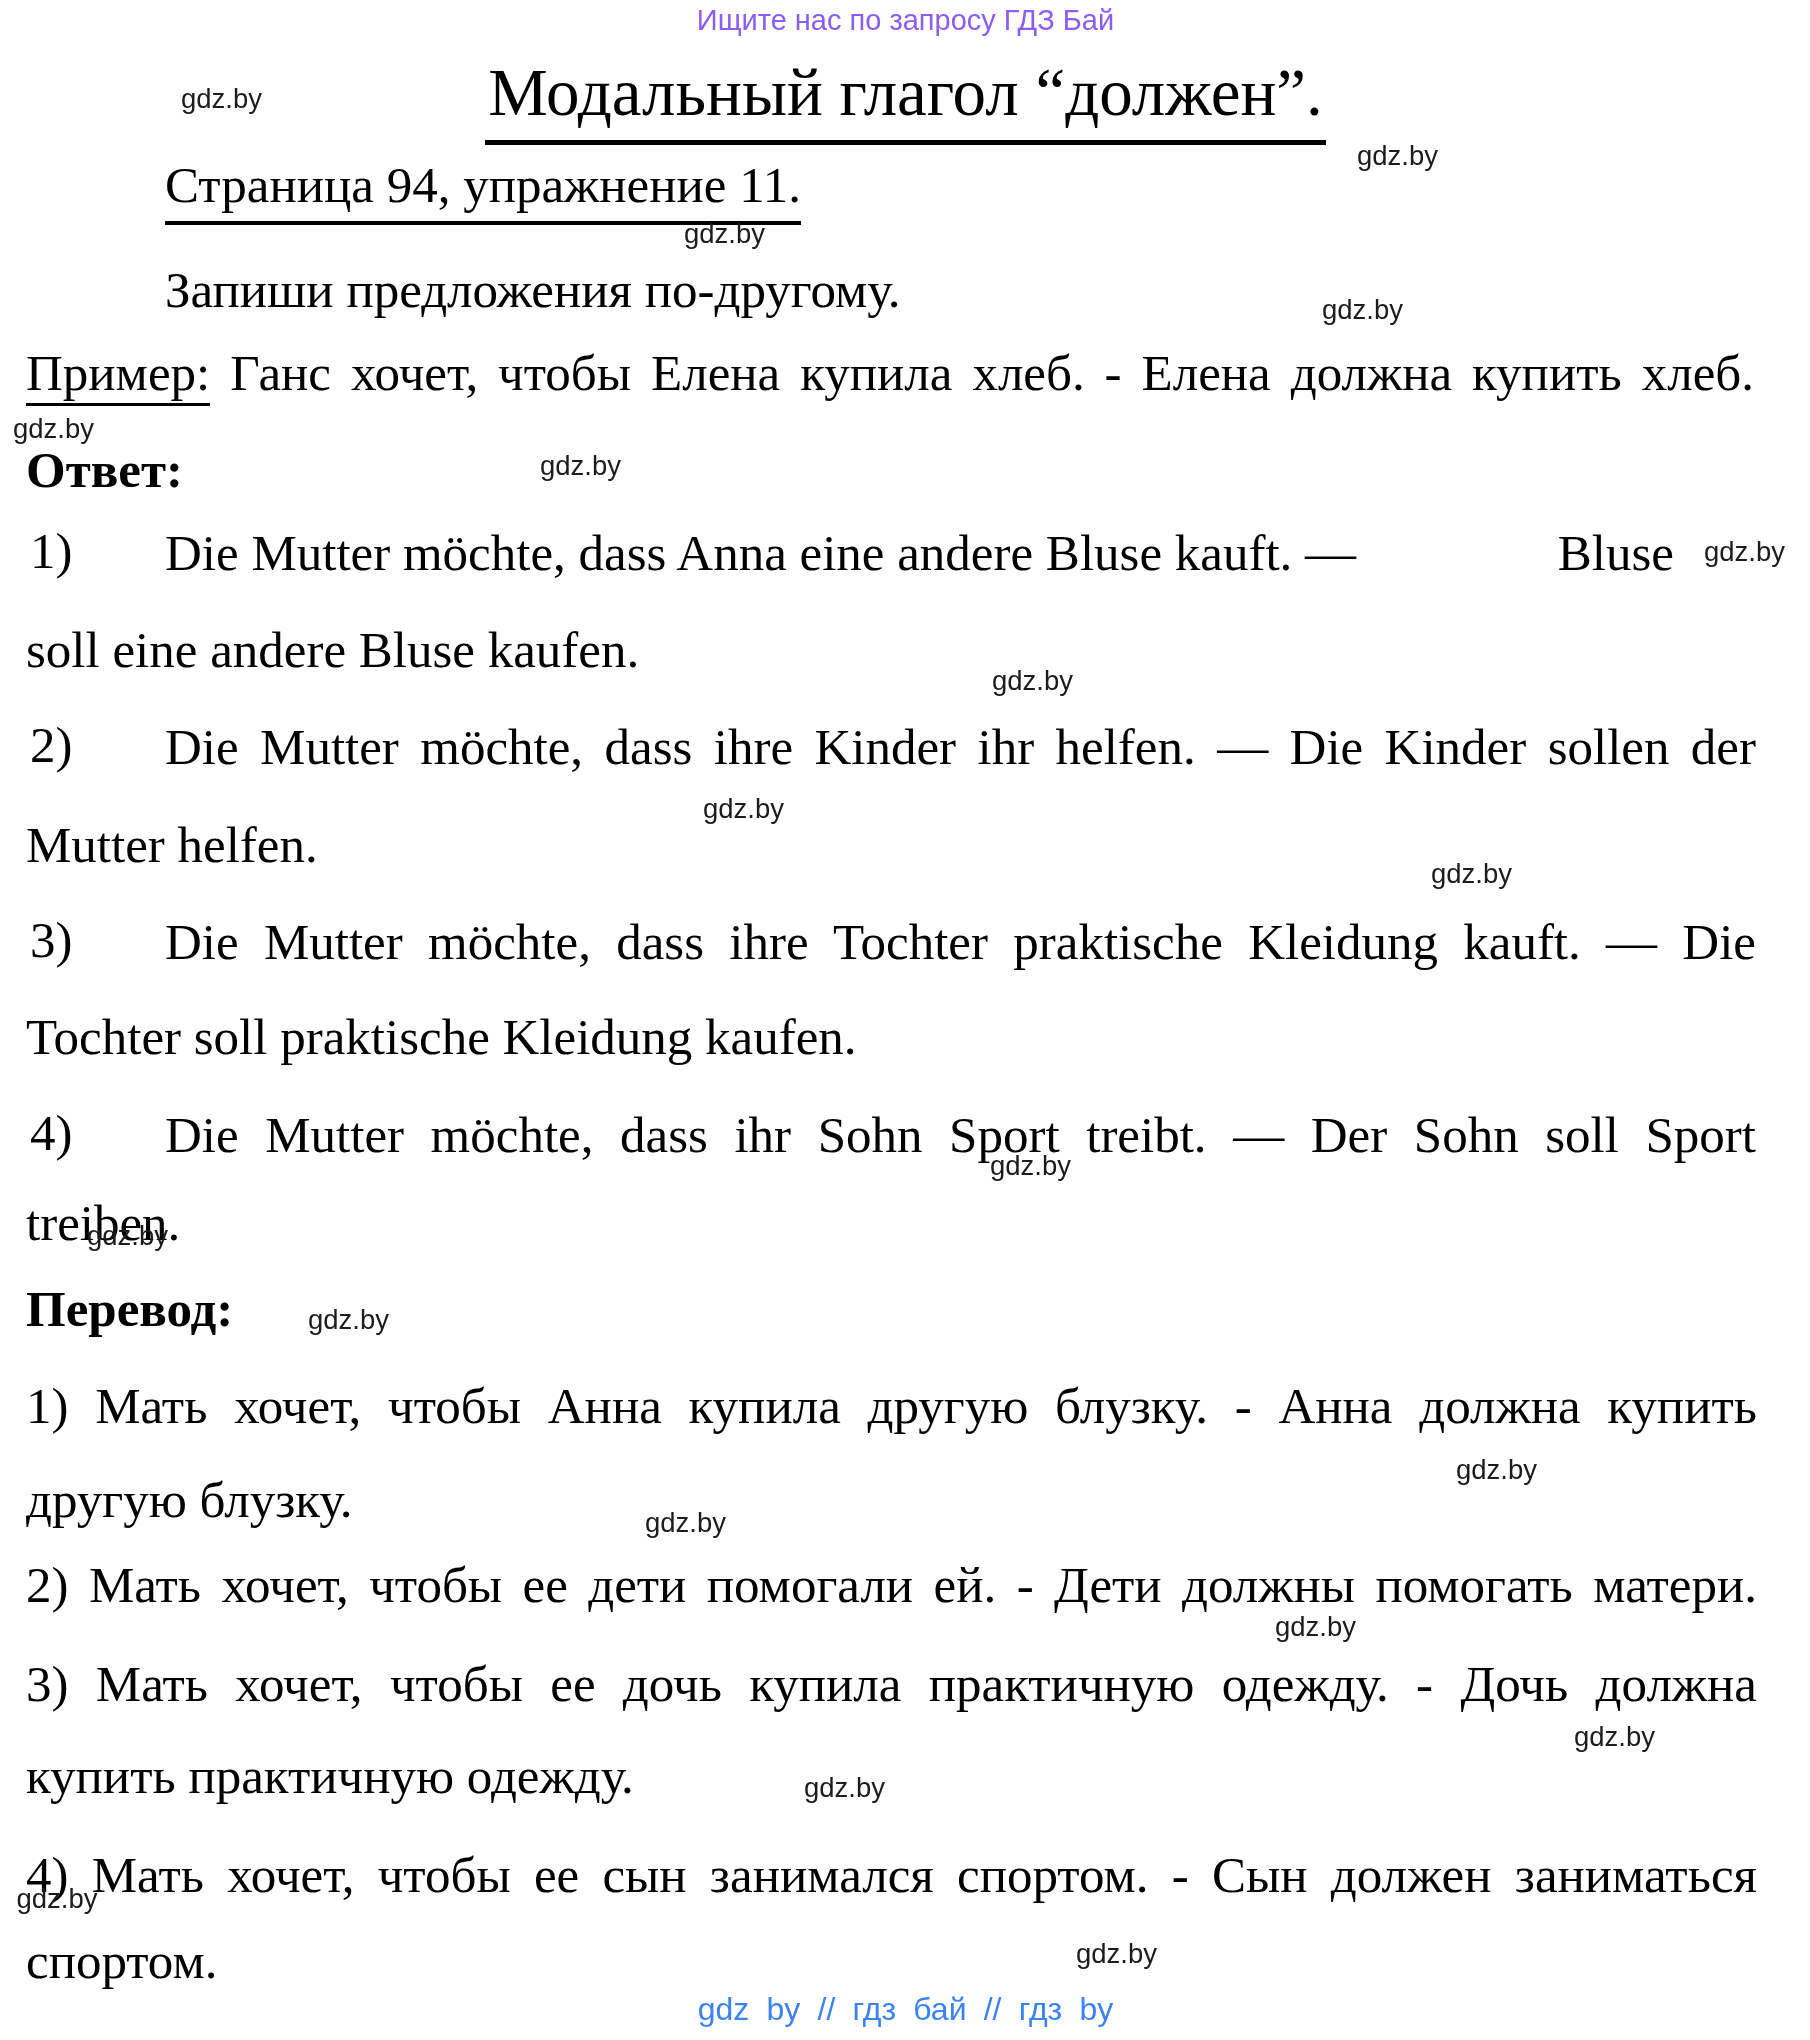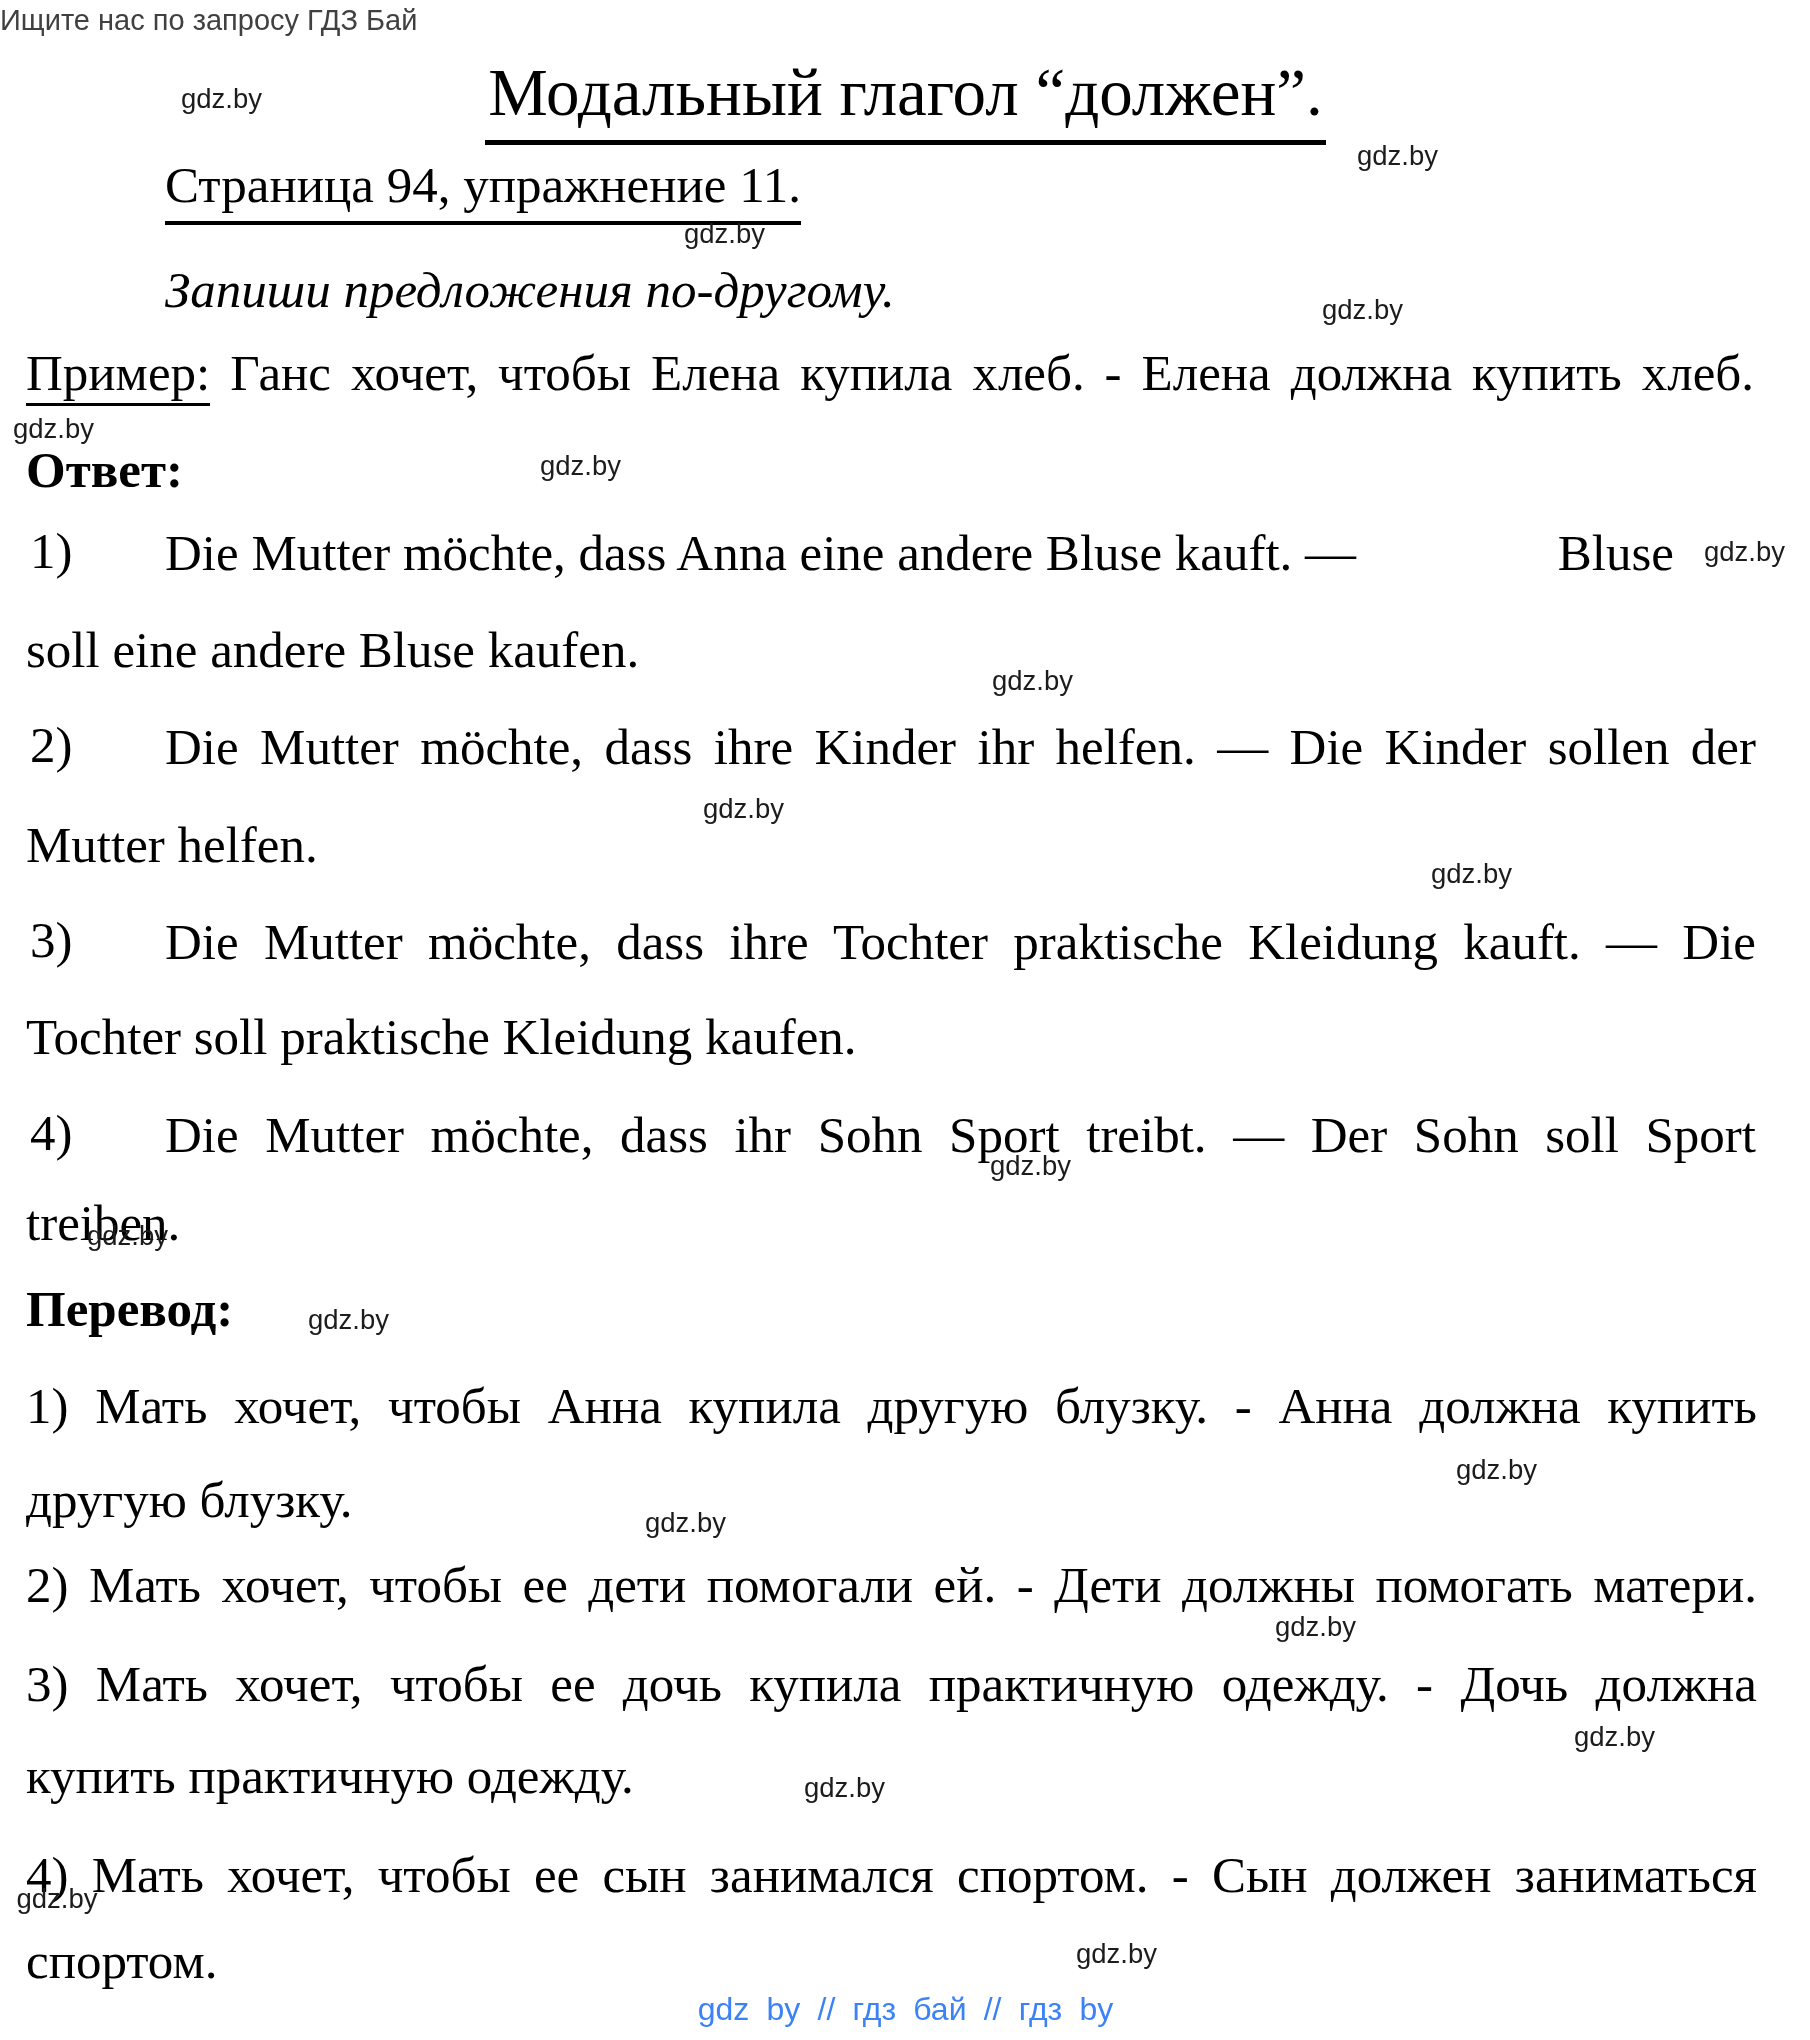--- a/index.html
+++ b/index.html
@@ -14,21 +14,21 @@
   }
   .ln {
     position: absolute;
     font-size: 51px;
     line-height: 1.25;
     white-space: normal;
   }
   .center { left: 0; width: 100%; text-align: center; }
   .just { text-align: justify; text-align-last: justify; }
   .bold { font-weight: 700; }
-  .italic { font-style: italic; }
+  .italic { }
   .title-text {
     display: inline-block;
     font-size: 67px;
     border-bottom: 5.5px solid #000;
     padding: 0 3.7px 5.5px 3.7px;
   }
   .subtitle-text {
     display: inline-block;
     font-size: 51px;
     border-bottom: 4.6px solid #000;
@@ -47,23 +47,24 @@
   }
   .wm {
     position: absolute;
     font-family: "Liberation Sans", "DejaVu Sans", sans-serif;
     font-size: 27.5px;
     color: #1c1c1c;
   }
   .promo {
     position: absolute;
     top: 3.7px; left: 0; width: 100%;
+    text-align: center;
     font-family: "Liberation Sans", "DejaVu Sans", sans-serif;
     font-size: 29px;
-    color: #404040;
+    color: #8b5cf6;
   }
   .footer {
     position: absolute;
     top: 1991px; left: 0; width: 100%;
     text-align: center;
     font-family: "Liberation Sans", "DejaVu Sans", sans-serif;
     font-size: 32px;
     color: #3b82f6;
     word-spacing: 8.3px;
   }

